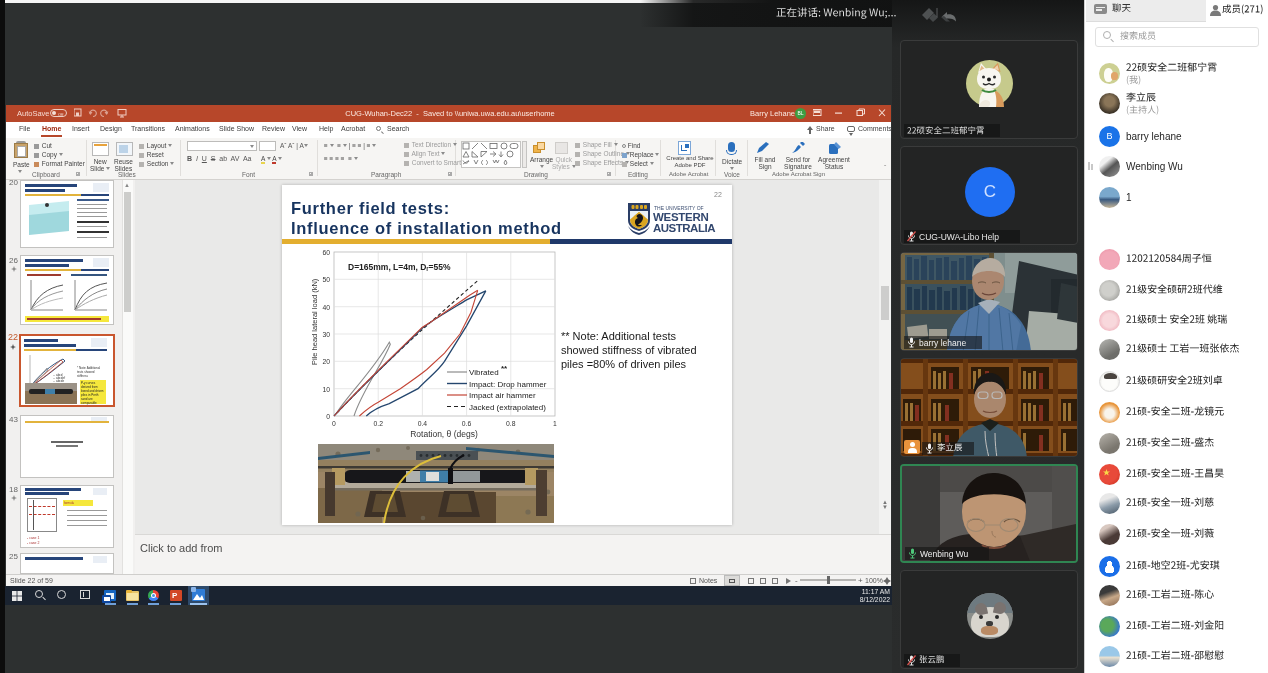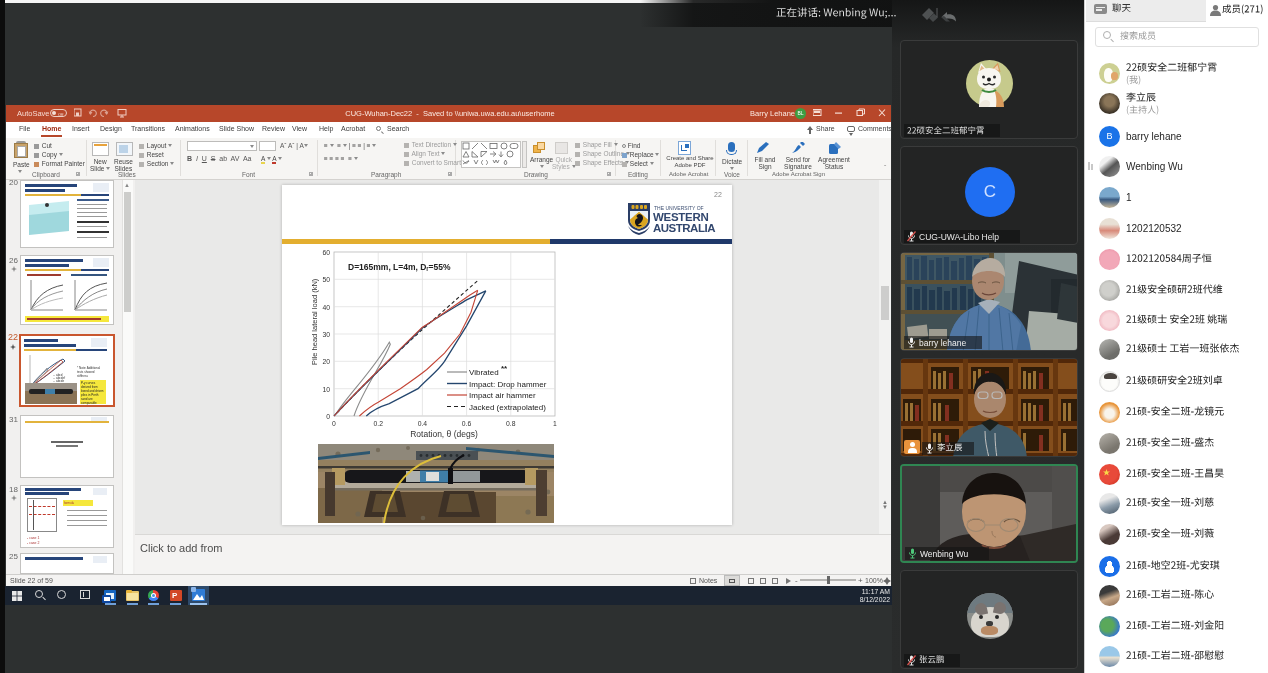--- a/index.html
+++ b/index.html
@@ -219,21 +219,21 @@
 
     <div class="abs" style="left:3px;top:-2px;font-size:8px;color:#666;">20</div>
     <div class="abs" style="left:3px;top:76px;font-size:8px;color:#666;">26</div>
     <svg class="abs" style="left:5px;top:86px;" width="6" height="6">
         <path d="M3 0 L3.8 2.2 L6 3 L3.8 3.8 L3 6 L2.2 3.8 L0 3 L2.2 2.2 Z" fill="#888"></path>
       </svg>
     <div class="abs" style="left:2px;top:152px;font-size:9px;color:#c05a2e;">22</div>
     <svg class="abs" style="left:4px;top:164px;" width="6" height="6">
         <path d="M3 0 L3.8 2.2 L6 3 L3.8 3.8 L3 6 L2.2 3.8 L0 3 L2.2 2.2 Z" fill="#555"></path>
       </svg>
-    <div class="abs" style="left:3px;top:235px;font-size:8px;color:#666;">31</div>
+    <div class="abs" style="left:3px;top:235px;font-size:8px;color:#666;">43</div>
     <div class="abs" style="left:3px;top:305px;font-size:8px;color:#666;">18</div>
     <svg class="abs" style="left:5px;top:315px;" width="6" height="6">
         <path d="M3 0 L3.8 2.2 L6 3 L3.8 3.8 L3 6 L2.2 3.8 L0 3 L2.2 2.2 Z" fill="#888"></path>
       </svg>
     <div class="abs" style="left:3px;top:372px;font-size:8px;color:#666;">25</div>
 
     <div class="abs" style="left:14px;top:0px;width:94px;height:68px;background:#fff;border:1px solid #c3c2c0;">
       <div class="abs" style="left:4px;top:3px;width:52px;height:3px;background:#27457a;"></div>
       <div class="abs" style="left:4px;top:8px;width:40px;height:3px;background:#27457a;"></div>
       <div class="abs" style="left:72px;top:2px;width:16px;height:9px;background:#e9eef5;"></div>
@@ -334,20 +334,21 @@
   </div>
 
   <div class="abs" id="editor" style="left:135px;top:180px;width:744px;height:354px;background:#e9e9e8;"></div>
 
   <div class="abs" style="left:879px;top:180px;width:12px;height:354px;background:#f2f2f1;"></div>
   <div class="abs" style="left:881px;top:286px;width:8px;height:34px;background:#cdcdcc;"></div>
   <div class="abs" style="left:881px;top:500px;width:8px;height:22px;color:#777;font-size:6px;line-height:5px;text-align:center;">▲<br>▼</div>
 
   <div class="abs" id="slide" style="left:282px;top:185px;width:450px;height:340px;background:#ffffff;box-shadow:0 0 3px rgba(0,0,0,0.25);">
 
+    <div class="abs" style="left:9px;top:13px;width:380px;font-size:16.5px;line-height:20px;font-weight:bold;color:#17345f;letter-spacing:0.7px;">Further field tests:<br>Influence of installation method</div>
     <div class="abs" style="left:432px;top:6px;font-size:7px;color:#888;">22</div>
 
     <div class="abs" style="left:0;top:54px;width:268px;height:5px;background:#e3ae2f;"></div>
     <div class="abs" style="left:268px;top:54px;width:182px;height:5px;background:#20396a;"></div>
 
     <svg class="abs" style="left:341px;top:15px;" width="95" height="36" viewBox="0 0 95 36">
       <path d="M5 3 H27 V20 C27 26 22 29.5 16 31 C10 29.5 5 26 5 20 Z" fill="#2a3d66"></path>
       <path d="M7 11 L25 11 L25 19.5 C25 24.5 21 27.5 16 29 C11 27.5 7 24.5 7 19.5 Z" fill="#e8f0f5"></path>
       <path d="M16 12 L25 19.5 C25 24 21 27.5 16 29 C11 27.5 7 24 7 19.5 Z" fill="#d9a520"></path>
       <path d="M16 12 L22 17 C20 15.5 18 15 16 16 C14 15 12 15.5 10 17 Z" fill="#d9a520"></path>
@@ -413,20 +414,21 @@
         <text x="191" y="126" font-weight="bold">**</text>
         <line x1="137" y1="138.5" x2="157" y2="138.5" stroke="#24466e" stroke-width="1.4"></line>
         <text x="159" y="141.5">Impact: Drop hammer</text>
         <line x1="137" y1="150" x2="157" y2="150" stroke="#c44536" stroke-width="1.2"></line>
         <text x="159" y="153">Impact air hammer</text>
         <line x1="137" y1="161.5" x2="157" y2="161.5" stroke="#222" stroke-width="1.2" stroke-dasharray="4 3"></line>
         <text x="159" y="164.5">Jacked (extrapolated)</text>
       </g>
     </svg>
 
+    <div class="abs" style="left:279px;top:144px;width:136px;font-size:11px;line-height:14px;color:#1a1a1a;">** Note: Additional tests showed stiffness of vibrated piles =80% of driven piles</div>
 
 
     <svg class="abs" style="left:36px;top:259px;" width="236" height="79" viewBox="0 0 236 79">
       <rect width="236" height="79" fill="#9c8565"></rect>
       <rect width="236" height="20" fill="#8f887a"></rect>
       <rect y="16" width="236" height="12" fill="#94805f"></rect>
       <rect y="44" width="64" height="35" fill="#7d6848"></rect>
       <rect x="66" y="48" width="112" height="31" fill="#5a4730"></rect>
       <rect x="178" y="52" width="58" height="27" fill="#8d7854"></rect>
       <g fill="#6f6654" opacity="0.8">
@@ -861,24 +863,20 @@
     <div class="mrow" style="top:156px;">
       <span class="mav" style="background:linear-gradient(140deg,#f0f0f0 30%,#555 55%,#999);"></span>
       <span class="mnm">Wenbing Wu</span>
       <span style="position:absolute;left:-11px;top:6px;width:2px;height:8px;background:#c8c8c8;"></span>
       <span style="position:absolute;left:-8px;top:8px;width:2px;height:6px;background:#c8c8c8;"></span>
     </div>
     <div class="mrow" style="top:187px;">
       <span class="mav" style="background:linear-gradient(180deg,#7aa8cc 45%,#3a5a80 60%,#c8b89a);"></span>
       <span class="mnm">1</span>
     </div>
-    <div class="mrow" style="top:218px;">
-      <span class="mav" style="background:linear-gradient(180deg,#e8e0d5 30%,#d88a7a 60%,#f0e8de);"></span>
-      <span class="mnm">1202120532</span>
-    </div>
     <div class="mrow" style="top:249px;">
       <span class="mav" style="background:radial-gradient(circle at 50% 55%,#f2a8b8 0 55%,#e88a9e);"></span>
       <svg class="abs" style="left:27px;top:4px;" width="87" height="12" viewBox="0 0 87 12">
           <path d="M0.9 8.8V8.0H2.5V2.6H1.2V2.0Q1.7 1.9 2.1 1.8Q2.4 1.6 2.7 1.5H3.5V8.0H4.9V8.8Z M6.0 8.8V8.2Q7.2 7.2 7.9 6.4Q8.6 5.6 9.0 4.9Q9.4 4.2 9.4 3.5Q9.4 3.1 9.2 2.8Q9.1 2.5 8.8 2.3Q8.5 2.1 8.0 2.1Q7.6 2.1 7.2 2.3Q6.8 2.6 6.5 2.9L6.0 2.4Q6.4 1.9 6.9 1.6Q7.5 1.3 8.2 1.3Q8.8 1.3 9.3 1.6Q9.8 1.9 10.0 2.4Q10.3 2.8 10.3 3.5Q10.3 4.2 9.9 5.0Q9.6 5.7 8.9 6.5Q8.3 7.2 7.5 8.0Q7.8 8.0 8.1 8.0Q8.4 8.0 8.7 8.0H10.7V8.8Z M14.0 8.9Q13.3 8.9 12.7 8.5Q12.2 8.1 11.9 7.2Q11.7 6.4 11.7 5.1Q11.7 3.8 11.9 3.0Q12.2 2.2 12.7 1.7Q13.3 1.3 14.0 1.3Q14.7 1.3 15.2 1.7Q15.7 2.2 16.0 3.0Q16.3 3.8 16.3 5.1Q16.3 6.4 16.0 7.2Q15.7 8.1 15.2 8.5Q14.7 8.9 14.0 8.9ZM14.0 8.2Q14.4 8.2 14.7 7.8Q15.0 7.5 15.2 6.8Q15.3 6.2 15.3 5.1Q15.3 4.0 15.2 3.4Q15.0 2.7 14.7 2.4Q14.4 2.1 14.0 2.1Q13.6 2.1 13.2 2.4Q12.9 2.7 12.8 3.4Q12.6 4.0 12.6 5.1Q12.6 6.2 12.8 6.8Q12.9 7.5 13.2 7.8Q13.6 8.2 14.0 8.2Z M17.2 8.8V8.2Q18.3 7.2 19.1 6.4Q19.8 5.6 20.2 4.9Q20.5 4.2 20.5 3.5Q20.5 3.1 20.4 2.8Q20.2 2.5 19.9 2.3Q19.6 2.1 19.2 2.1Q18.8 2.1 18.4 2.3Q18.0 2.6 17.7 2.9L17.1 2.4Q17.6 1.9 18.1 1.6Q18.6 1.3 19.3 1.3Q20.0 1.3 20.5 1.6Q20.9 1.9 21.2 2.4Q21.5 2.8 21.5 3.5Q21.5 4.2 21.1 5.0Q20.7 5.7 20.1 6.5Q19.5 7.2 18.6 8.0Q18.9 8.0 19.2 8.0Q19.6 8.0 19.8 8.0H21.8V8.8Z M23.2 8.8V8.0H24.8V2.6H23.5V2.0Q24.0 1.9 24.4 1.8Q24.8 1.6 25.1 1.5H25.8V8.0H27.3V8.8Z M28.3 8.8V8.2Q29.5 7.2 30.2 6.4Q31.0 5.6 31.3 4.9Q31.7 4.2 31.7 3.5Q31.7 3.1 31.5 2.8Q31.4 2.5 31.1 2.3Q30.8 2.1 30.4 2.1Q29.9 2.1 29.5 2.3Q29.2 2.6 28.8 2.9L28.3 2.4Q28.7 1.9 29.3 1.6Q29.8 1.3 30.5 1.3Q31.1 1.3 31.6 1.6Q32.1 1.9 32.4 2.4Q32.6 2.8 32.6 3.5Q32.6 4.2 32.3 5.0Q31.9 5.7 31.3 6.5Q30.6 7.2 29.8 8.0Q30.1 8.0 30.4 8.0Q30.7 8.0 31.0 8.0H33.0V8.8Z M36.3 8.9Q35.6 8.9 35.1 8.5Q34.5 8.1 34.3 7.2Q34.0 6.4 34.0 5.1Q34.0 3.8 34.3 3.0Q34.5 2.2 35.1 1.7Q35.6 1.3 36.3 1.3Q37.0 1.3 37.5 1.7Q38.0 2.2 38.3 3.0Q38.6 3.8 38.6 5.1Q38.6 6.4 38.3 7.2Q38.0 8.1 37.5 8.5Q37.0 8.9 36.3 8.9ZM36.3 8.2Q36.7 8.2 37.0 7.8Q37.3 7.5 37.5 6.8Q37.6 6.2 37.6 5.1Q37.6 4.0 37.5 3.4Q37.3 2.7 37.0 2.4Q36.7 2.1 36.3 2.1Q35.9 2.1 35.6 2.4Q35.2 2.7 35.1 3.4Q34.9 4.0 34.9 5.1Q34.9 6.2 35.1 6.8Q35.2 7.5 35.6 7.8Q35.9 8.2 36.3 8.2Z M41.7 8.9Q41.1 8.9 40.7 8.8Q40.2 8.7 39.9 8.4Q39.6 8.2 39.3 8.0L39.8 7.3Q40.0 7.5 40.3 7.7Q40.5 7.9 40.9 8.0Q41.2 8.1 41.6 8.1Q42.0 8.1 42.4 7.9Q42.7 7.7 42.9 7.3Q43.1 7.0 43.1 6.4Q43.1 5.7 42.7 5.2Q42.3 4.8 41.6 4.8Q41.3 4.8 41.0 4.9Q40.7 5.0 40.4 5.2L39.9 4.9L40.2 1.5H43.8V2.3H41.0L40.8 4.4Q41.1 4.2 41.3 4.1Q41.6 4.1 41.9 4.1Q42.5 4.1 43.0 4.3Q43.5 4.6 43.8 5.1Q44.1 5.6 44.1 6.4Q44.1 7.2 43.8 7.8Q43.4 8.3 42.9 8.6Q42.3 8.9 41.7 8.9Z M47.5 8.9Q46.8 8.9 46.2 8.7Q45.7 8.4 45.4 8.0Q45.1 7.5 45.1 7.0Q45.1 6.5 45.3 6.1Q45.5 5.7 45.8 5.4Q46.1 5.1 46.4 5.0V4.9Q46.0 4.6 45.7 4.2Q45.4 3.8 45.4 3.2Q45.4 2.7 45.7 2.2Q46.0 1.8 46.4 1.6Q46.9 1.4 47.5 1.4Q48.1 1.4 48.6 1.6Q49.0 1.8 49.3 2.3Q49.5 2.7 49.5 3.3Q49.5 3.7 49.3 4.0Q49.2 4.3 49.0 4.6Q48.8 4.9 48.5 5.0V5.1Q48.9 5.3 49.1 5.5Q49.4 5.8 49.6 6.2Q49.8 6.5 49.8 7.0Q49.8 7.6 49.5 8.0Q49.2 8.4 48.7 8.7Q48.1 8.9 47.5 8.9ZM47.9 4.8Q48.3 4.5 48.5 4.1Q48.7 3.7 48.7 3.3Q48.7 3.0 48.5 2.7Q48.4 2.4 48.1 2.2Q47.8 2.1 47.5 2.1Q47.0 2.1 46.6 2.4Q46.3 2.7 46.3 3.2Q46.3 3.6 46.5 3.9Q46.8 4.2 47.2 4.4Q47.5 4.6 47.9 4.8ZM47.5 8.2Q47.9 8.2 48.2 8.1Q48.5 7.9 48.7 7.6Q48.8 7.4 48.8 7.0Q48.8 6.6 48.7 6.4Q48.5 6.1 48.3 5.9Q48.0 5.7 47.7 5.6Q47.3 5.4 46.9 5.3Q46.5 5.5 46.2 6.0Q46.0 6.4 46.0 6.9Q46.0 7.3 46.2 7.6Q46.3 7.9 46.7 8.0Q47.0 8.2 47.5 8.2Z M53.6 8.8V3.8Q53.6 3.6 53.6 3.2Q53.7 2.8 53.7 2.5H53.6Q53.5 2.8 53.3 3.0Q53.2 3.3 53.0 3.6L51.4 6.0H55.5V6.8H50.4V6.2L53.4 1.5H54.5V8.8Z M57.7 0.9H64.1V1.6H57.7ZM58.7 2.7H63.1V3.3H58.7ZM58.4 4.2H63.3V4.9H58.4ZM57.3 0.9H58.0V4.1Q58.0 4.8 58.0 5.5Q57.9 6.2 57.8 6.9Q57.7 7.7 57.4 8.4Q57.2 9.1 56.8 9.7Q56.7 9.6 56.6 9.5Q56.5 9.4 56.3 9.3Q56.2 9.2 56.1 9.2Q56.5 8.6 56.7 8.0Q57.0 7.4 57.1 6.7Q57.2 6.0 57.2 5.4Q57.3 4.7 57.3 4.1ZM63.8 0.9H64.6V8.6Q64.6 9.0 64.5 9.2Q64.4 9.4 64.2 9.5Q63.9 9.6 63.5 9.6Q63.1 9.6 62.4 9.6Q62.4 9.4 62.3 9.2Q62.2 9.0 62.2 8.9Q62.5 8.9 62.8 8.9Q63.1 8.9 63.3 8.9Q63.5 8.9 63.6 8.9Q63.7 8.9 63.8 8.8Q63.8 8.8 63.8 8.6ZM60.5 1.8H61.2V4.6H60.5ZM59.3 5.7H62.8V8.3H59.3V7.7H62.1V6.3H59.3ZM58.9 5.7H59.6V8.9H58.9Z M66.3 4.8H75.3V5.6H66.3ZM67.3 1.1H73.8V1.8H67.3ZM73.6 1.1H73.8L73.9 1.0L74.5 1.5Q74.1 1.9 73.5 2.4Q72.9 2.8 72.2 3.3Q71.6 3.7 70.9 4.0Q70.9 3.9 70.8 3.8Q70.7 3.7 70.6 3.6Q70.5 3.4 70.4 3.4Q71.0 3.1 71.6 2.8Q72.2 2.4 72.7 2.0Q73.2 1.6 73.6 1.2ZM70.4 3.4H71.2V8.6Q71.2 9.0 71.1 9.2Q71.0 9.4 70.7 9.5Q70.4 9.6 69.9 9.6Q69.5 9.6 68.7 9.6Q68.7 9.5 68.6 9.3Q68.6 9.2 68.5 9.1Q68.5 8.9 68.4 8.8Q68.8 8.8 69.2 8.8Q69.5 8.8 69.8 8.8Q70.0 8.8 70.2 8.8Q70.3 8.8 70.4 8.7Q70.4 8.7 70.4 8.6Z M77.6 0.4H78.3V9.6H77.6ZM76.6 2.3 77.2 2.4Q77.2 2.8 77.1 3.3Q77.1 3.8 77.0 4.3Q76.9 4.8 76.7 5.1L76.1 4.9Q76.2 4.6 76.3 4.1Q76.4 3.7 76.5 3.2Q76.6 2.7 76.6 2.3ZM78.4 2.2 79.0 2.0Q79.1 2.3 79.3 2.6Q79.4 2.9 79.5 3.2Q79.6 3.5 79.7 3.8L79.1 4.1Q79.0 3.8 78.9 3.5Q78.8 3.2 78.7 2.9Q78.5 2.5 78.4 2.2ZM79.6 0.9H85.2V1.6H79.6ZM79.3 8.3H85.4V9.1H79.3ZM80.9 5.4V6.8H83.9V5.4ZM80.9 3.4V4.8H83.9V3.4ZM80.1 2.7H84.6V7.5H80.1Z" fill="#262626"></path>
         </svg>
     </div>
     <div class="mrow" style="top:280px;">
       <span class="mav" style="background:radial-gradient(circle at 45% 45%,#cfcfcb 0 40%,#8a8a86);"></span>
       <svg class="abs" style="left:27px;top:4px;" width="98" height="12" viewBox="0 0 98 12">
           <path d="M0.4 8.8V8.2Q1.6 7.2 2.3 6.4Q3.1 5.6 3.4 4.9Q3.8 4.2 3.8 3.5Q3.8 3.1 3.6 2.8Q3.5 2.5 3.2 2.3Q2.9 2.1 2.5 2.1Q2.0 2.1 1.6 2.3Q1.3 2.6 0.9 2.9L0.4 2.4Q0.8 1.9 1.4 1.6Q1.9 1.3 2.6 1.3Q3.2 1.3 3.7 1.6Q4.2 1.9 4.5 2.4Q4.7 2.8 4.7 3.5Q4.7 4.2 4.4 5.0Q4.0 5.7 3.4 6.5Q2.7 7.2 1.9 8.0Q2.2 8.0 2.5 8.0Q2.8 8.0 3.1 8.0H5.1V8.8Z M6.5 8.8V8.0H8.1V2.6H6.8V2.0Q7.3 1.9 7.6 1.8Q8.0 1.6 8.3 1.5H9.0V8.0H10.5V8.8Z M16.3 1.3 17.1 1.3Q17.0 3.2 16.8 4.7Q16.6 6.2 16.2 7.5Q15.8 8.7 15.1 9.6Q15.1 9.6 14.9 9.5Q14.8 9.4 14.7 9.3Q14.5 9.2 14.4 9.1Q15.1 8.3 15.5 7.1Q15.9 6.0 16.1 4.5Q16.2 3.0 16.3 1.3ZM15.2 1.0H19.1V1.8H15.2ZM18.5 3.8H19.9V4.4H18.2ZM19.7 3.8H19.8L19.9 3.7L20.4 3.9Q20.1 5.4 19.5 6.5Q19.0 7.6 18.2 8.4Q17.4 9.1 16.4 9.6Q16.4 9.5 16.3 9.4Q16.2 9.3 16.1 9.2Q16.0 9.1 15.9 9.0Q16.8 8.6 17.5 7.9Q18.3 7.2 18.9 6.2Q19.4 5.2 19.7 3.9ZM16.9 3.7Q17.2 4.8 17.8 5.9Q18.3 6.9 19.1 7.7Q19.9 8.5 20.8 9.0Q20.7 9.0 20.6 9.1Q20.5 9.3 20.4 9.4Q20.4 9.5 20.3 9.6Q19.3 9.1 18.5 8.2Q17.7 7.4 17.2 6.2Q16.6 5.1 16.2 3.9ZM18.8 1.0H19.6Q19.4 1.6 19.3 2.2Q19.1 2.9 18.9 3.4Q18.7 4.0 18.6 4.4H17.8Q18.0 4.0 18.1 3.4Q18.3 2.8 18.5 2.2Q18.7 1.6 18.8 1.0ZM11.8 7.0Q11.8 7.0 11.7 6.8Q11.7 6.7 11.6 6.6Q11.6 6.4 11.5 6.3Q11.7 6.3 11.9 6.1Q12.1 5.9 12.3 5.7Q12.4 5.5 12.7 5.2Q12.9 4.9 13.2 4.4Q13.5 4.0 13.9 3.5Q14.2 3.0 14.4 2.5L15.1 2.9Q14.5 3.9 13.8 4.9Q13.0 5.9 12.3 6.6V6.7Q12.3 6.7 12.2 6.7Q12.1 6.7 12.0 6.8Q11.9 6.8 11.9 6.9Q11.8 7.0 11.8 7.0ZM11.8 7.0 11.7 6.4 12.1 6.1 15.0 5.3Q15.0 5.4 15.0 5.6Q15.0 5.8 15.0 6.0Q14.0 6.3 13.4 6.4Q12.8 6.6 12.5 6.7Q12.2 6.8 12.0 6.9Q11.9 7.0 11.8 7.0ZM11.7 4.6Q11.7 4.5 11.7 4.4Q11.6 4.2 11.6 4.1Q11.5 3.9 11.5 3.8Q11.6 3.8 11.7 3.6Q11.9 3.5 12.1 3.2Q12.1 3.1 12.3 2.8Q12.5 2.5 12.7 2.1Q12.9 1.7 13.1 1.3Q13.3 0.8 13.5 0.4L14.2 0.7Q13.9 1.3 13.6 2.0Q13.3 2.6 12.9 3.1Q12.5 3.7 12.2 4.2V4.2Q12.2 4.2 12.1 4.2Q12.0 4.3 11.9 4.3Q11.9 4.4 11.8 4.5Q11.7 4.5 11.7 4.6ZM11.7 4.6 11.7 4.0 12.1 3.8 13.9 3.6Q13.9 3.7 13.9 3.9Q13.9 4.1 13.9 4.2Q13.2 4.3 12.8 4.4Q12.4 4.4 12.2 4.5Q12.0 4.5 11.9 4.5Q11.8 4.5 11.7 4.6ZM11.6 8.2Q12.0 8.1 12.6 7.9Q13.1 7.7 13.7 7.5Q14.4 7.2 15.0 7.0L15.1 7.7Q14.3 8.0 13.4 8.4Q12.5 8.7 11.8 9.0Z M22.1 1.5H30.3V3.6H29.4V2.3H22.9V3.6H22.1ZM27.8 4.7 28.7 4.9Q28.2 6.3 27.3 7.2Q26.5 8.1 25.2 8.7Q24.0 9.2 22.5 9.6Q22.4 9.5 22.3 9.3Q22.2 9.2 22.1 9.1Q22.0 8.9 22.0 8.9Q23.5 8.6 24.7 8.1Q25.9 7.6 26.6 6.8Q27.4 5.9 27.8 4.7ZM21.8 4.3H30.5V5.0H21.8ZM25.3 0.6 26.1 0.4Q26.3 0.7 26.5 1.1Q26.6 1.5 26.7 1.7L25.9 2.0Q25.8 1.7 25.6 1.3Q25.5 0.9 25.3 0.6ZM23.1 6.6 23.6 6.0Q24.5 6.3 25.4 6.6Q26.3 7.0 27.3 7.3Q28.2 7.7 29.0 8.1Q29.8 8.5 30.3 8.9L29.7 9.5Q29.1 9.2 28.4 8.8Q27.6 8.4 26.7 8.0Q25.8 7.6 24.9 7.2Q23.9 6.9 23.1 6.6ZM23.1 6.6Q23.4 6.2 23.7 5.7Q24.0 5.3 24.3 4.7Q24.6 4.2 24.9 3.7Q25.2 3.2 25.4 2.7L26.2 2.9Q26.0 3.3 25.7 3.9Q25.5 4.4 25.2 4.9Q24.9 5.4 24.6 5.8Q24.3 6.3 24.0 6.6Z M33.2 6.3H39.2V7.0H33.2ZM33.1 4.1H39.3V4.8H33.1ZM31.9 8.6H40.5V9.3H31.9ZM35.7 4.4H36.6V9.0H35.7ZM36.1 0.3 36.8 0.6Q36.2 1.5 35.4 2.2Q34.7 3.0 33.8 3.7Q32.9 4.3 32.0 4.8Q31.9 4.6 31.7 4.5Q31.6 4.3 31.4 4.1Q32.3 3.7 33.2 3.1Q34.1 2.5 34.8 1.8Q35.6 1.1 36.1 0.3ZM36.4 0.6Q37.3 1.8 38.5 2.6Q39.6 3.5 40.9 4.2Q40.8 4.3 40.6 4.5Q40.5 4.7 40.4 4.8Q39.5 4.3 38.7 3.7Q37.9 3.2 37.2 2.5Q36.4 1.8 35.7 0.9Z M45.5 0.9H50.5V1.6H45.5ZM47.6 1.3 48.4 1.4Q48.2 1.8 48.1 2.3Q48.0 2.7 47.8 3.0L47.2 2.8Q47.3 2.6 47.3 2.4Q47.4 2.1 47.5 1.8Q47.5 1.5 47.6 1.3ZM48.2 7.9 48.6 7.4Q49.0 7.6 49.4 7.9Q49.8 8.2 50.2 8.5Q50.5 8.8 50.8 9.0L50.3 9.6Q50.1 9.4 49.7 9.1Q49.4 8.8 48.9 8.5Q48.5 8.1 48.2 7.9ZM45.9 2.6H50.1V7.3H49.4V3.3H46.6V7.3H45.9ZM47.6 3.8H48.4V5.9Q48.4 6.3 48.3 6.8Q48.2 7.4 47.9 7.9Q47.6 8.4 47.0 8.8Q46.5 9.2 45.5 9.6Q45.5 9.5 45.3 9.3Q45.2 9.1 45.0 9.0Q45.9 8.7 46.4 8.4Q47.0 8.0 47.2 7.5Q47.5 7.1 47.5 6.7Q47.6 6.2 47.6 5.8ZM41.7 0.9H45.2V1.6H41.7ZM42.6 4.0H44.9V8.3H42.6V7.6H44.3V4.7H42.6ZM42.9 1.3 43.7 1.4Q43.5 2.4 43.2 3.3Q43.0 4.2 42.6 5.0Q42.3 5.8 41.8 6.4Q41.8 6.3 41.7 6.1Q41.6 5.9 41.6 5.8Q41.5 5.6 41.4 5.5Q42.0 4.7 42.4 3.6Q42.7 2.5 42.9 1.3ZM42.3 4.0H43.0V9.1H42.3Z M55.7 0.9H60.6V1.7H55.7ZM55.5 4.5H60.8V5.3H55.5ZM58.9 1.2H59.6V9.6H58.9ZM56.6 1.3H57.3V4.8Q57.3 5.4 57.2 6.0Q57.2 6.7 57.1 7.3Q56.9 8.0 56.6 8.6Q56.3 9.2 55.9 9.7Q55.8 9.6 55.7 9.5Q55.6 9.4 55.5 9.3Q55.4 9.3 55.3 9.2Q55.7 8.7 56.0 8.2Q56.2 7.7 56.3 7.1Q56.5 6.5 56.5 5.9Q56.6 5.3 56.6 4.8ZM51.7 0.9H55.2V1.7H51.7ZM52.7 4.0H55.0V8.4H52.7V7.6H54.3V4.7H52.7ZM53.0 1.3 53.7 1.4Q53.5 2.4 53.3 3.3Q53.0 4.2 52.6 5.0Q52.3 5.8 51.8 6.4Q51.8 6.3 51.7 6.1Q51.7 5.9 51.6 5.8Q51.5 5.6 51.5 5.5Q52.0 4.7 52.4 3.6Q52.8 2.5 53.0 1.3ZM52.3 4.0H53.0V9.1H52.3Z M61.6 8.8V8.2Q62.7 7.2 63.5 6.4Q64.2 5.6 64.6 4.9Q64.9 4.2 64.9 3.5Q64.9 3.1 64.8 2.8Q64.7 2.5 64.4 2.3Q64.1 2.1 63.6 2.1Q63.2 2.1 62.8 2.3Q62.4 2.6 62.1 2.9L61.6 2.4Q62.0 1.9 62.5 1.6Q63.0 1.3 63.7 1.3Q64.4 1.3 64.9 1.6Q65.4 1.9 65.6 2.4Q65.9 2.8 65.9 3.5Q65.9 4.2 65.5 5.0Q65.2 5.7 64.5 6.5Q63.9 7.2 63.0 8.0Q63.3 8.0 63.7 8.0Q64.0 8.0 64.2 8.0H66.2V8.8Z M72.9 1.1H76.2V1.8H72.9ZM72.2 8.5H76.3V9.3H72.2ZM73.0 4.7H76.0V5.4H73.0ZM74.1 1.4H74.9V8.9H74.1ZM71.9 0.4H72.7V4.7Q72.7 5.4 72.6 6.1Q72.5 6.8 72.3 7.5Q72.1 8.1 71.6 8.6Q71.2 9.2 70.5 9.6Q70.4 9.5 70.3 9.4Q70.3 9.3 70.2 9.2Q70.1 9.1 70.0 9.1Q70.6 8.7 71.0 8.2Q71.4 7.7 71.6 7.1Q71.8 6.6 71.9 6.0Q71.9 5.3 71.9 4.7ZM67.2 1.1H70.1V1.8H67.2ZM67.3 4.3H69.9V5.1H67.3ZM67.0 8.0Q67.6 7.9 68.4 7.7Q69.3 7.5 70.1 7.3L70.2 8.0Q69.4 8.2 68.6 8.4Q67.8 8.6 67.2 8.8ZM68.3 1.4H69.0V7.9L68.3 8.1ZM70.5 2.5 71.1 2.5Q71.1 3.2 71.1 3.9Q71.0 4.6 70.9 5.2Q70.8 5.7 70.6 6.2L70.0 5.8Q70.2 5.4 70.3 4.9Q70.4 4.4 70.4 3.7Q70.5 3.1 70.5 2.5Z M80.0 3.8 86.2 3.0 86.3 3.8 80.1 4.6ZM83.9 1.0 84.5 0.6Q84.8 0.8 85.1 1.1Q85.4 1.4 85.7 1.7Q85.9 2.0 86.1 2.2L85.5 2.6Q85.3 2.4 85.1 2.1Q84.8 1.8 84.5 1.5Q84.2 1.2 83.9 1.0ZM79.8 0.5 80.6 0.7Q80.2 1.6 79.7 2.5Q79.2 3.3 78.6 4.0Q78.0 4.8 77.4 5.3Q77.4 5.2 77.3 5.1Q77.2 5.0 77.1 4.8Q77.0 4.7 76.9 4.6Q77.5 4.1 78.1 3.4Q78.6 2.8 79.1 2.0Q79.5 1.3 79.8 0.5ZM78.7 3.2 79.5 2.4 79.5 2.4V9.6H78.7ZM82.2 0.5H83.0Q83.0 2.2 83.2 3.7Q83.4 5.1 83.6 6.2Q83.9 7.3 84.3 8.0Q84.7 8.6 85.3 8.7Q85.5 8.7 85.6 8.2Q85.8 7.8 85.8 6.9Q85.9 7.0 86.0 7.1Q86.2 7.2 86.3 7.3Q86.4 7.3 86.5 7.4Q86.4 8.2 86.2 8.7Q86.0 9.2 85.8 9.4Q85.6 9.6 85.3 9.6Q84.6 9.5 84.1 9.1Q83.7 8.6 83.3 7.8Q83.0 7.0 82.7 5.9Q82.5 4.8 82.4 3.4Q82.3 2.1 82.2 0.5Z M87.4 7.0Q87.4 6.9 87.4 6.8Q87.3 6.7 87.3 6.5Q87.2 6.4 87.2 6.3Q87.4 6.3 87.5 6.1Q87.7 5.9 87.9 5.6Q88.1 5.5 88.3 5.2Q88.6 4.9 88.8 4.4Q89.1 4.0 89.5 3.5Q89.8 3.0 90.0 2.5L90.6 2.8Q90.1 3.9 89.4 4.9Q88.6 5.8 87.9 6.6V6.6Q87.9 6.6 87.9 6.6Q87.8 6.7 87.7 6.7Q87.6 6.8 87.5 6.9Q87.4 6.9 87.4 7.0ZM87.4 7.0 87.4 6.4 87.8 6.1 90.4 5.6Q90.4 5.8 90.4 6.0Q90.4 6.2 90.4 6.3Q89.5 6.5 88.9 6.6Q88.4 6.7 88.1 6.8Q87.8 6.8 87.6 6.9Q87.5 6.9 87.4 7.0ZM87.4 4.6Q87.3 4.5 87.3 4.4Q87.2 4.2 87.2 4.1Q87.2 4.0 87.1 3.9Q87.2 3.8 87.4 3.7Q87.5 3.5 87.7 3.2Q87.7 3.1 87.9 2.8Q88.1 2.5 88.3 2.1Q88.4 1.8 88.6 1.3Q88.8 0.9 89.0 0.4L89.7 0.7Q89.4 1.3 89.1 2.0Q88.8 2.6 88.5 3.1Q88.1 3.7 87.8 4.2V4.2Q87.8 4.2 87.7 4.2Q87.7 4.3 87.6 4.3Q87.5 4.4 87.4 4.5Q87.4 4.5 87.4 4.6ZM87.4 4.6 87.3 4.0 87.7 3.8 89.5 3.6Q89.5 3.8 89.5 3.9Q89.4 4.1 89.4 4.2Q88.8 4.3 88.4 4.4Q88.1 4.4 87.8 4.5Q87.6 4.5 87.5 4.5Q87.4 4.5 87.4 4.6ZM87.2 8.3Q87.6 8.2 88.2 8.0Q88.7 7.9 89.3 7.8Q90.0 7.6 90.6 7.5L90.7 8.2Q89.8 8.4 88.9 8.6Q88.0 8.8 87.3 9.0ZM91.8 4.1H95.9V4.9H91.8ZM91.8 6.1H95.9V6.8H91.8ZM91.7 8.2H96.3V8.9H91.7ZM93.7 2.5H94.4V8.6H93.7ZM92.1 2.2H96.2V2.9H92.1V9.6H91.4V2.7L91.8 2.2ZM92.2 0.4 93.0 0.7Q92.7 1.3 92.4 2.1Q92.0 2.8 91.6 3.5Q91.2 4.1 90.7 4.7Q90.7 4.6 90.6 4.5Q90.6 4.3 90.5 4.2Q90.4 4.1 90.4 4.0Q90.8 3.5 91.1 2.9Q91.5 2.3 91.7 1.7Q92.0 1.0 92.2 0.4ZM93.3 0.7 94.0 0.4Q94.2 0.8 94.4 1.2Q94.6 1.5 94.7 1.8L94.0 2.2Q93.9 1.9 93.7 1.5Q93.5 1.1 93.3 0.7Z" fill="#262626"></path>

